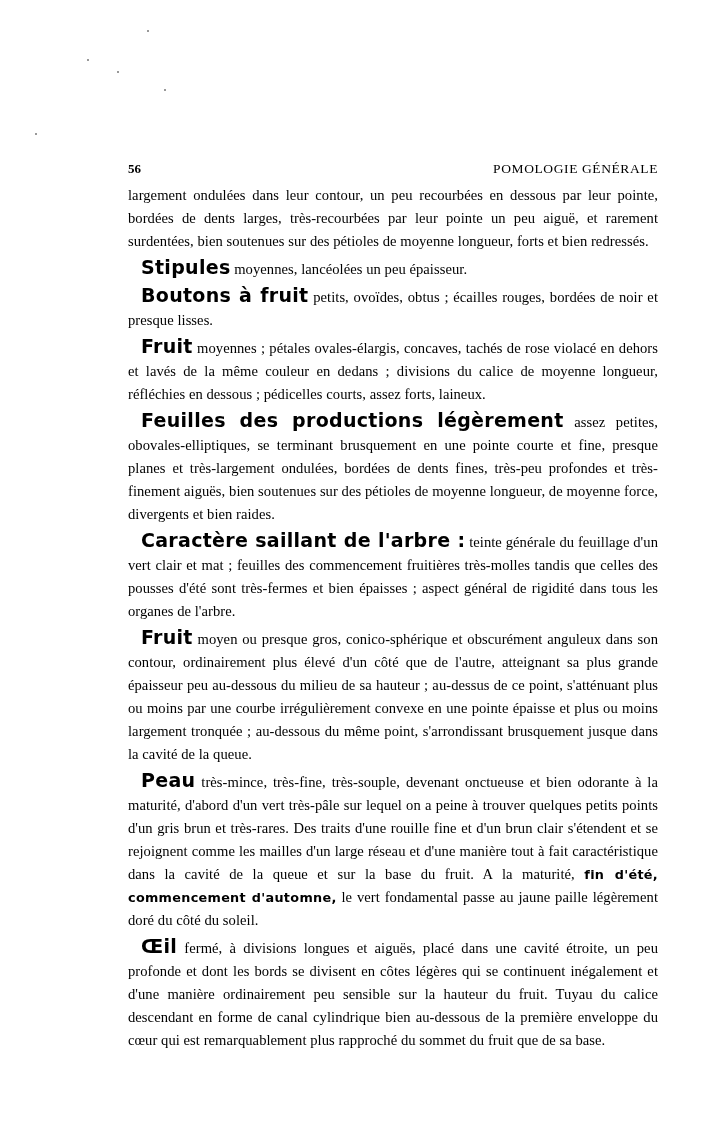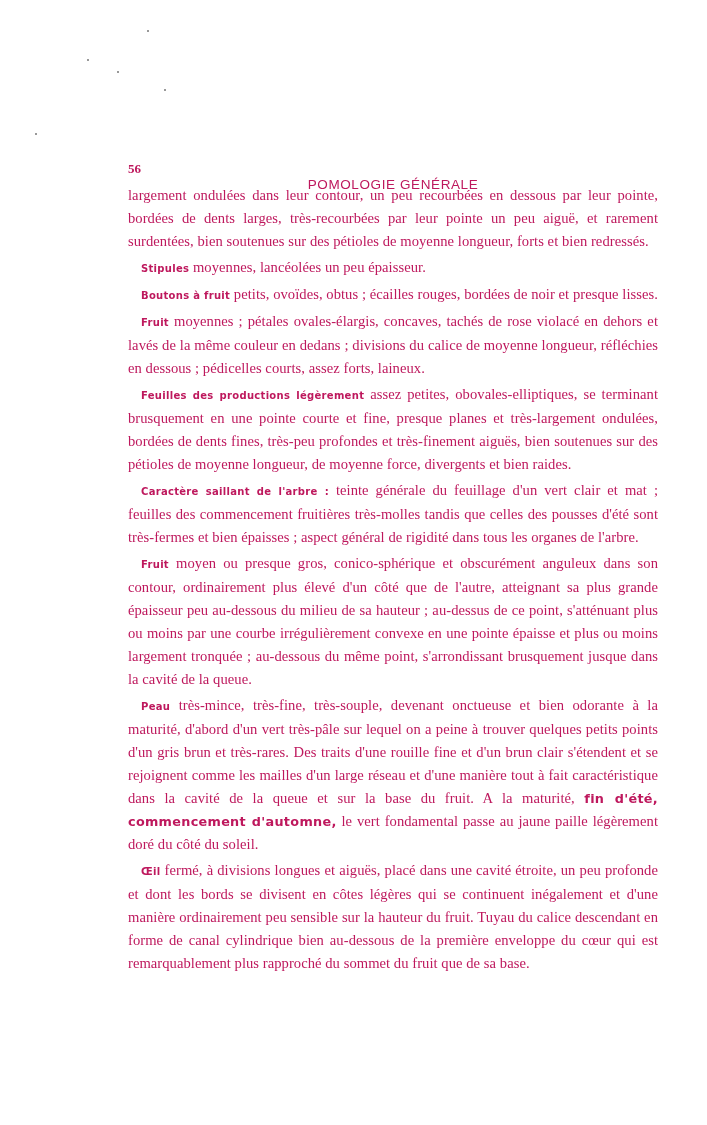--- a/index.html
+++ b/index.html
@@ -1,44 +1,44 @@
 <!DOCTYPE html>
 <html><head>
 <meta charset="utf-8">
 <style>
   html, body { margin: 0; padding: 0; background: #ffffff; }
   body { width: 707px; height: 1125px; position: relative; overflow: hidden; }
   .page {
     position: absolute; left: 128px; top: 158px; width: 530px;
     font-family: "DejaVu Serif", "Liberation Serif", serif;
-    color: #be185d;
+    color: #000000;
   }
   .running-head {
     position: relative; height: 22px; font-size: 13px;
   }
   .page-number {
     position: absolute; left: 0; top: 3px; font-weight: bold; font-size: 13px;
     font-family: "Liberation Serif", serif;
   }
   .running-title {
-    position: absolute; left: 0; right: 0; text-align: center; top: 19px;
+    position: absolute; left: 0; right: 0; text-align: right; top: 3px;
     font-size: 13.5px; letter-spacing: 0.6px;
-    font-family: Liberation Sans, sans-serif;
+    font-family: Liberation Serif, serif;
   }
   .body-text {
     font-family: "Liberation Serif", serif;
     font-size: 14.6px; line-height: 23px; text-align: justify;
     letter-spacing: 0.05px;
   }
   .para { margin: 0; text-indent: 13px; }
   .para.first { text-indent: 0; margin-top: 4px; }
   .para + .para { margin-top: 3px; }
   .term {
     font-family: "DejaVu Sans", sans-serif; font-weight: bold;
-    font-size: 10px; letter-spacing: 0.3px;
+    font-size: 19px; letter-spacing: 0.3px;
   }
   .emph {
     font-family: "DejaVu Sans", sans-serif; font-weight: bold;
     font-size: 12.8px; letter-spacing: 0.3px;
   }
   .speck { position: absolute; width: 2px; height: 2px; background: #777; border-radius: 1px; }
 </style>
 </head>
 <body>
 

